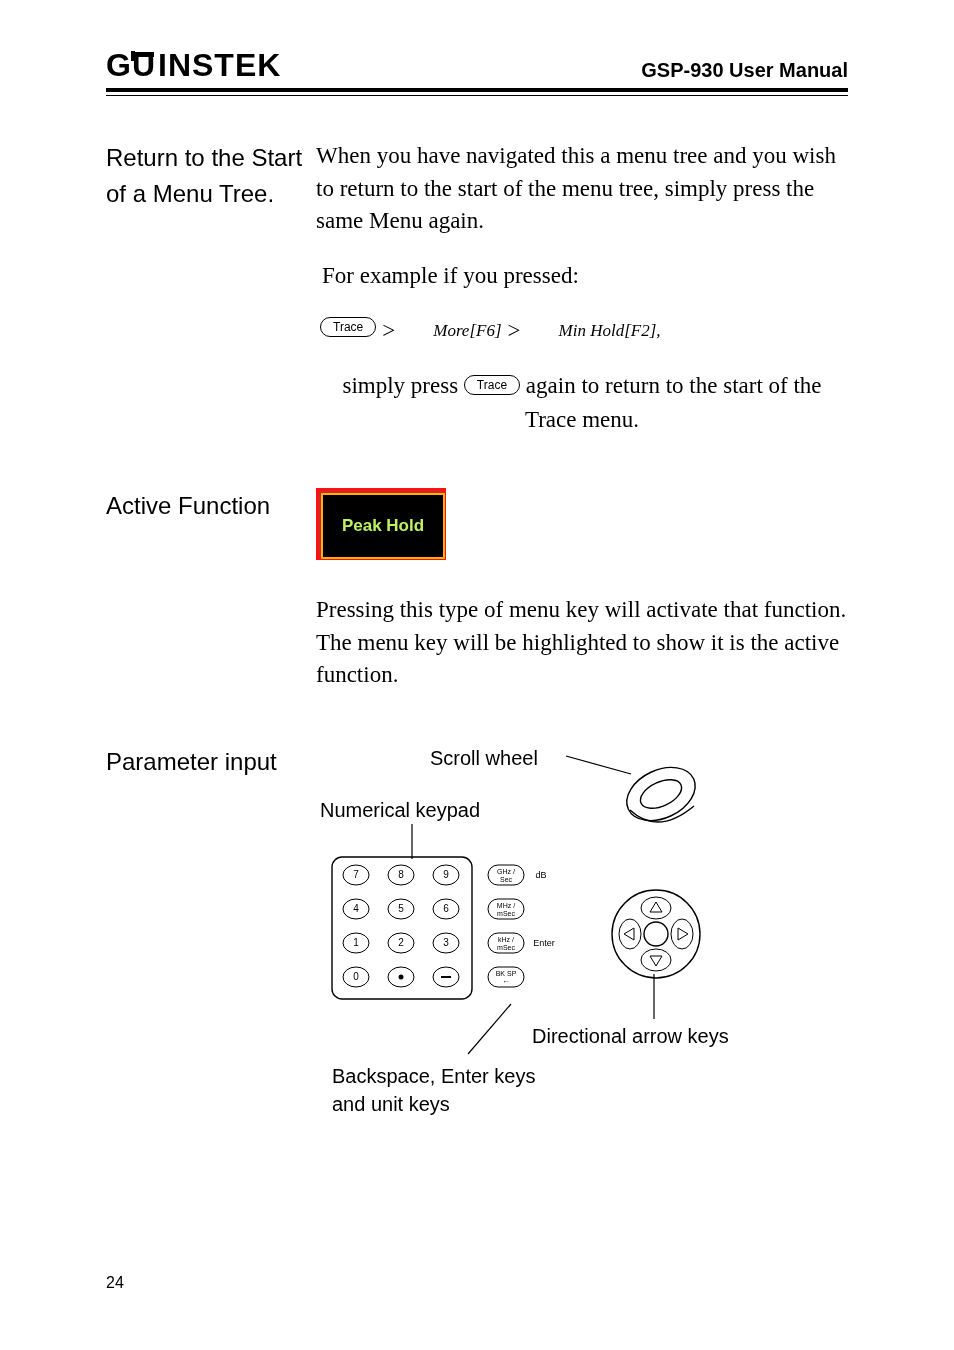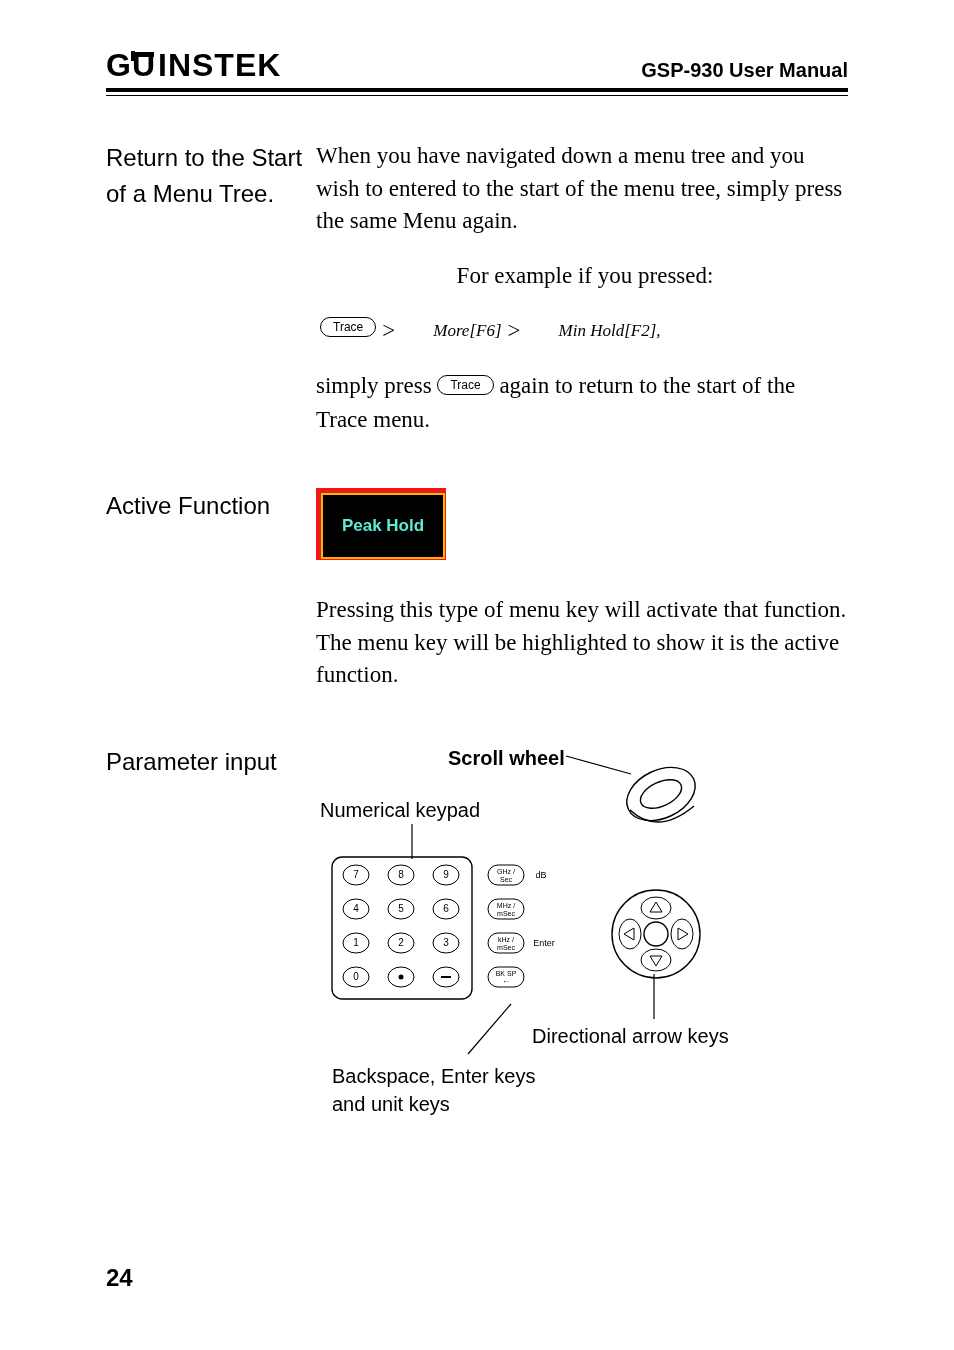--- a/index.html
+++ b/index.html
@@ -128,21 +128,21 @@
   .af-inner {
     width: 100%;
     height: 100%;
     border: 2px solid #ffb300;
     background: #000;
     display: flex;
     align-items: center;
     justify-content: center;
   }
   .af-label {
-    color: #5eead4;
+    color: #bef264;
     font-family: Arial, sans-serif;
     font-size: 17px;
     font-weight: bold;
   }
 
   
   .diagram {
     position: relative;
     width: 430px;
     height: 370px;
@@ -155,22 +155,22 @@
     color: #000;
     white-space: nowrap;
   }
 
   
   .page-num {
     position: absolute;
     bottom: 58px;
     left: 106px;
     font-family: Verdana, Arial, sans-serif;
-    font-weight: 700;
-    font-size: 24px;
+    font-weight: 400;
+    font-size: 16px;
   }
 </style>
 </head>
 <body>
 
 <div class="page">
 
   <div class="header">
     <div class="brand">
       <svg width="200" height="34" viewBox="0 0 200 34">
@@ -185,34 +185,34 @@
     <div class="doc-title">GSP-930 User Manual</div>
   </div>
   <div class="header-rule-outer"></div>
   <div class="header-rule-inner"></div>
 
   <div class="body">
 
     <div class="section">
       <div class="side">Return to the Start of a Menu Tree.</div>
       <div class="main">
-        <p>When you have navigated down a menu tree and you wish to entered to the start of the menu tree, simply press the same Menu again.</p>
+        <p>When you have navigated this a menu tree and you wish to return to the start of the menu tree, simply press the same Menu again.</p>
         <div class="gap"></div>
-        <p style="padding-left:6px;text-align:center;">For example if you pressed:</p>
+        <p style="padding-left:6px;">For example if you pressed:</p>
         <div class="gap"></div>
 
         <div class="seq-line" style="padding-left:4px;">
           <span class="trace-pill">Trace</span>
           <span class="gt">&gt;</span>
           <span class="seq-text">More[F6]</span>
           <span class="gt">&gt;</span>
           <span class="seq-text">Min Hold[F2],</span>
         </div>
         <div class="gap"></div>
-        <p class="simply-line" style="padding-left:0px;">
+        <p class="simply-line" style="padding-left:0px;text-align:center;">
           <span> simply press </span>
           <span class="trace-pill">Trace</span>
           <span> again to return to the start of the Trace menu.</span>
         </p>
       </div>
     </div>
 
     <div style="height:22px;"></div>
 
     <div class="section">
@@ -227,21 +227,21 @@
       </div>
     </div>
 
     <div style="height:22px;"></div>
 
     <div class="section">
       <div class="side">Parameter input</div>
       <div class="main">
         <div class="diagram">
 
-          <span class="dlabel" style="top:0px; left:132px;font-weight:bold;">Scroll wheel</span>
+          <span class="dlabel" style="top:0px; left:114px;">Scroll wheel</span>
           <span class="dlabel" style="top:52px; left:4px;">Numerical keypad</span>
           <span class="dlabel" style="top:278px; left:216px;">Directional arrow keys</span>
           <span class="dlabel" style="top:318px; left:16px; white-space:normal; width:220px; line-height:1.4;">Backspace, Enter keys and unit keys</span>
 
           <svg width="430" height="370" style="position:absolute;top:0;left:0;">
 
             <line x1="250" y1="12" x2="315" y2="30" stroke="#000" stroke-width="1.2"></line>
             <line x1="96" y1="80" x2="96" y2="115" stroke="#000" stroke-width="1.2"></line>
             <line x1="152" y1="310" x2="195" y2="260" stroke="#000" stroke-width="1.2"></line>
             <line x1="338" y1="275" x2="338" y2="230" stroke="#000" stroke-width="1.2"></line>

